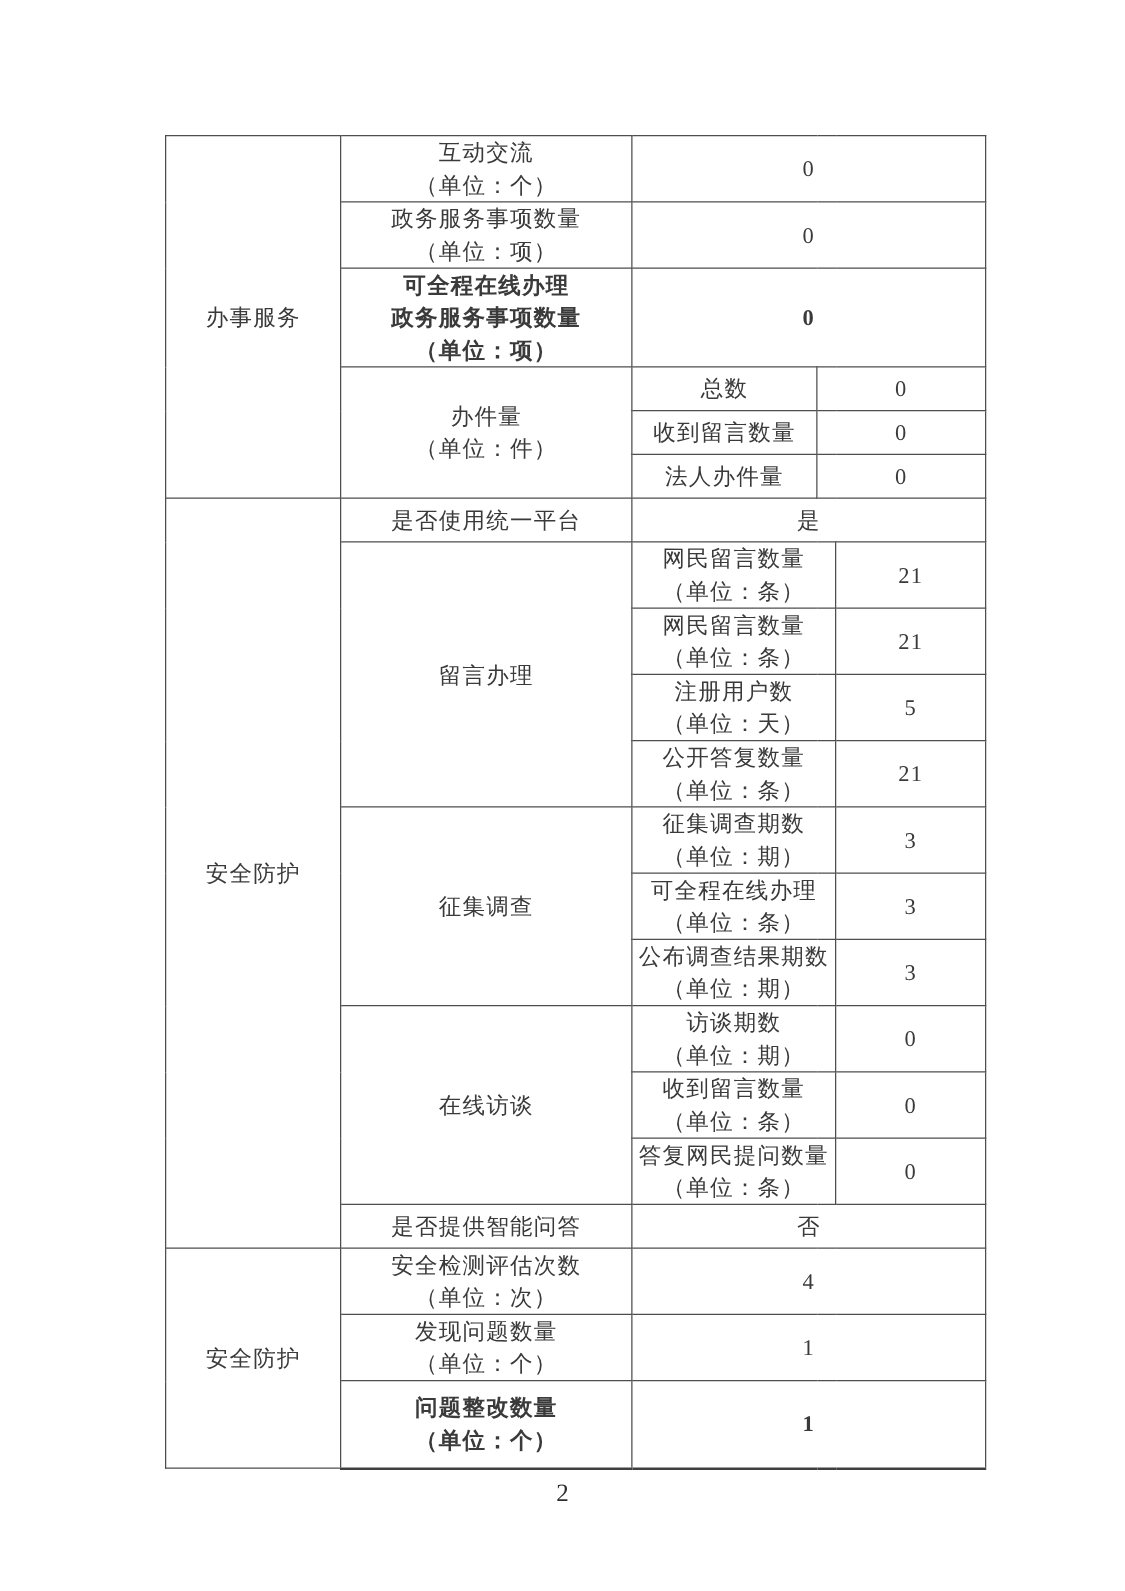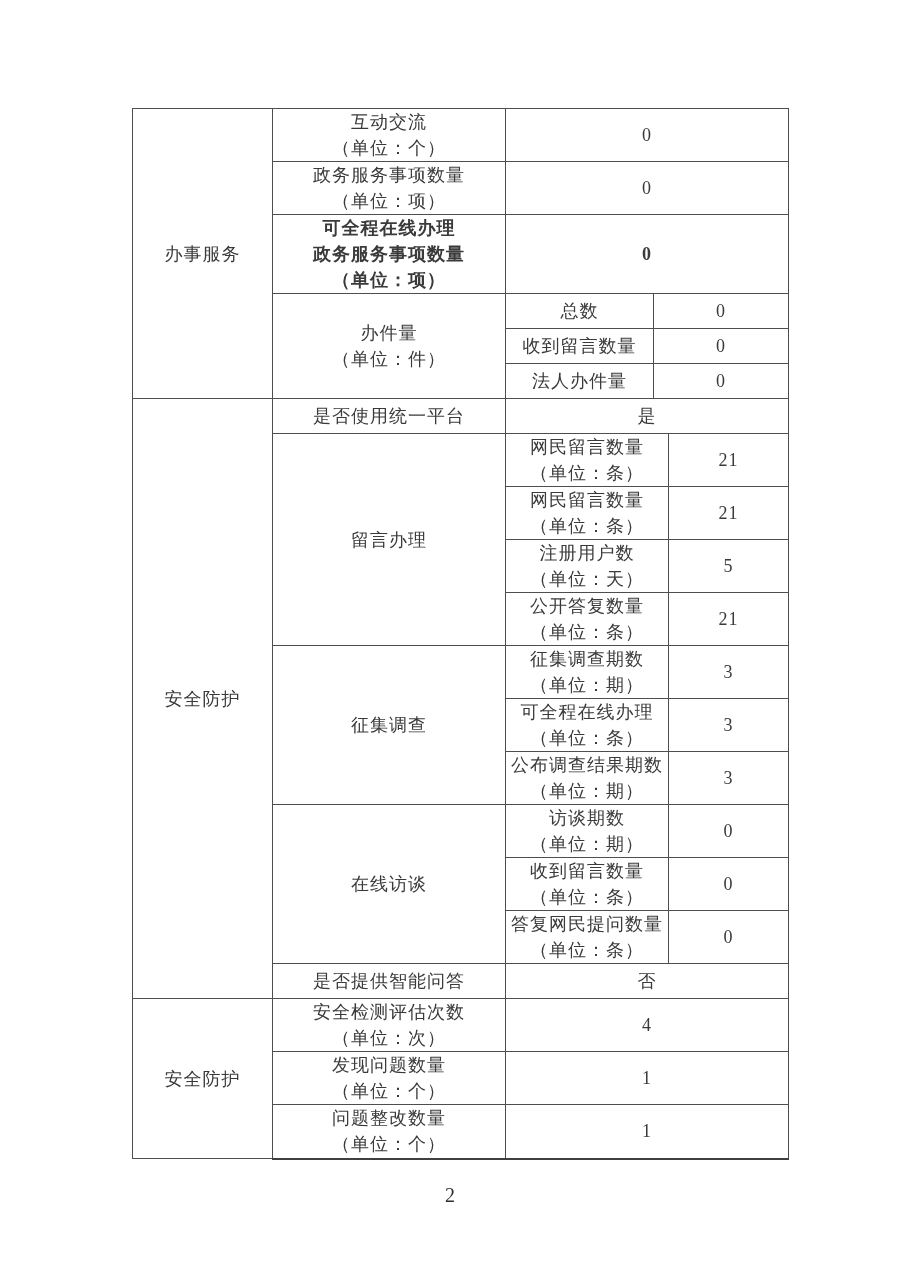--- a/index.html
+++ b/index.html
@@ -29,21 +29,21 @@
     line-height: 26px;
     letter-spacing: 1px;
     padding: 0;
   }
   table.report tr.last td { border-bottom: 2px solid #3f3f3f; }
   td.cat-top { vertical-align: top; padding-top: 8px; }
   .h53 { height: 53px; }
   .h78 { height: 78px; font-weight: bold; }
   .h35 { height: 35px; }
   .h52 { height: 52px; }
-  .h54 { height: 54px; }
+  .h54 { height: 70px; font-weight: bold; }
   .num { letter-spacing: 0; }
   .page-number {
     position: absolute;
     left: 0;
     right: 0;
     top: 1184px;
     text-align: center;
     font-size: 20px;
     letter-spacing: 0;
     color: #2e2e2e;

